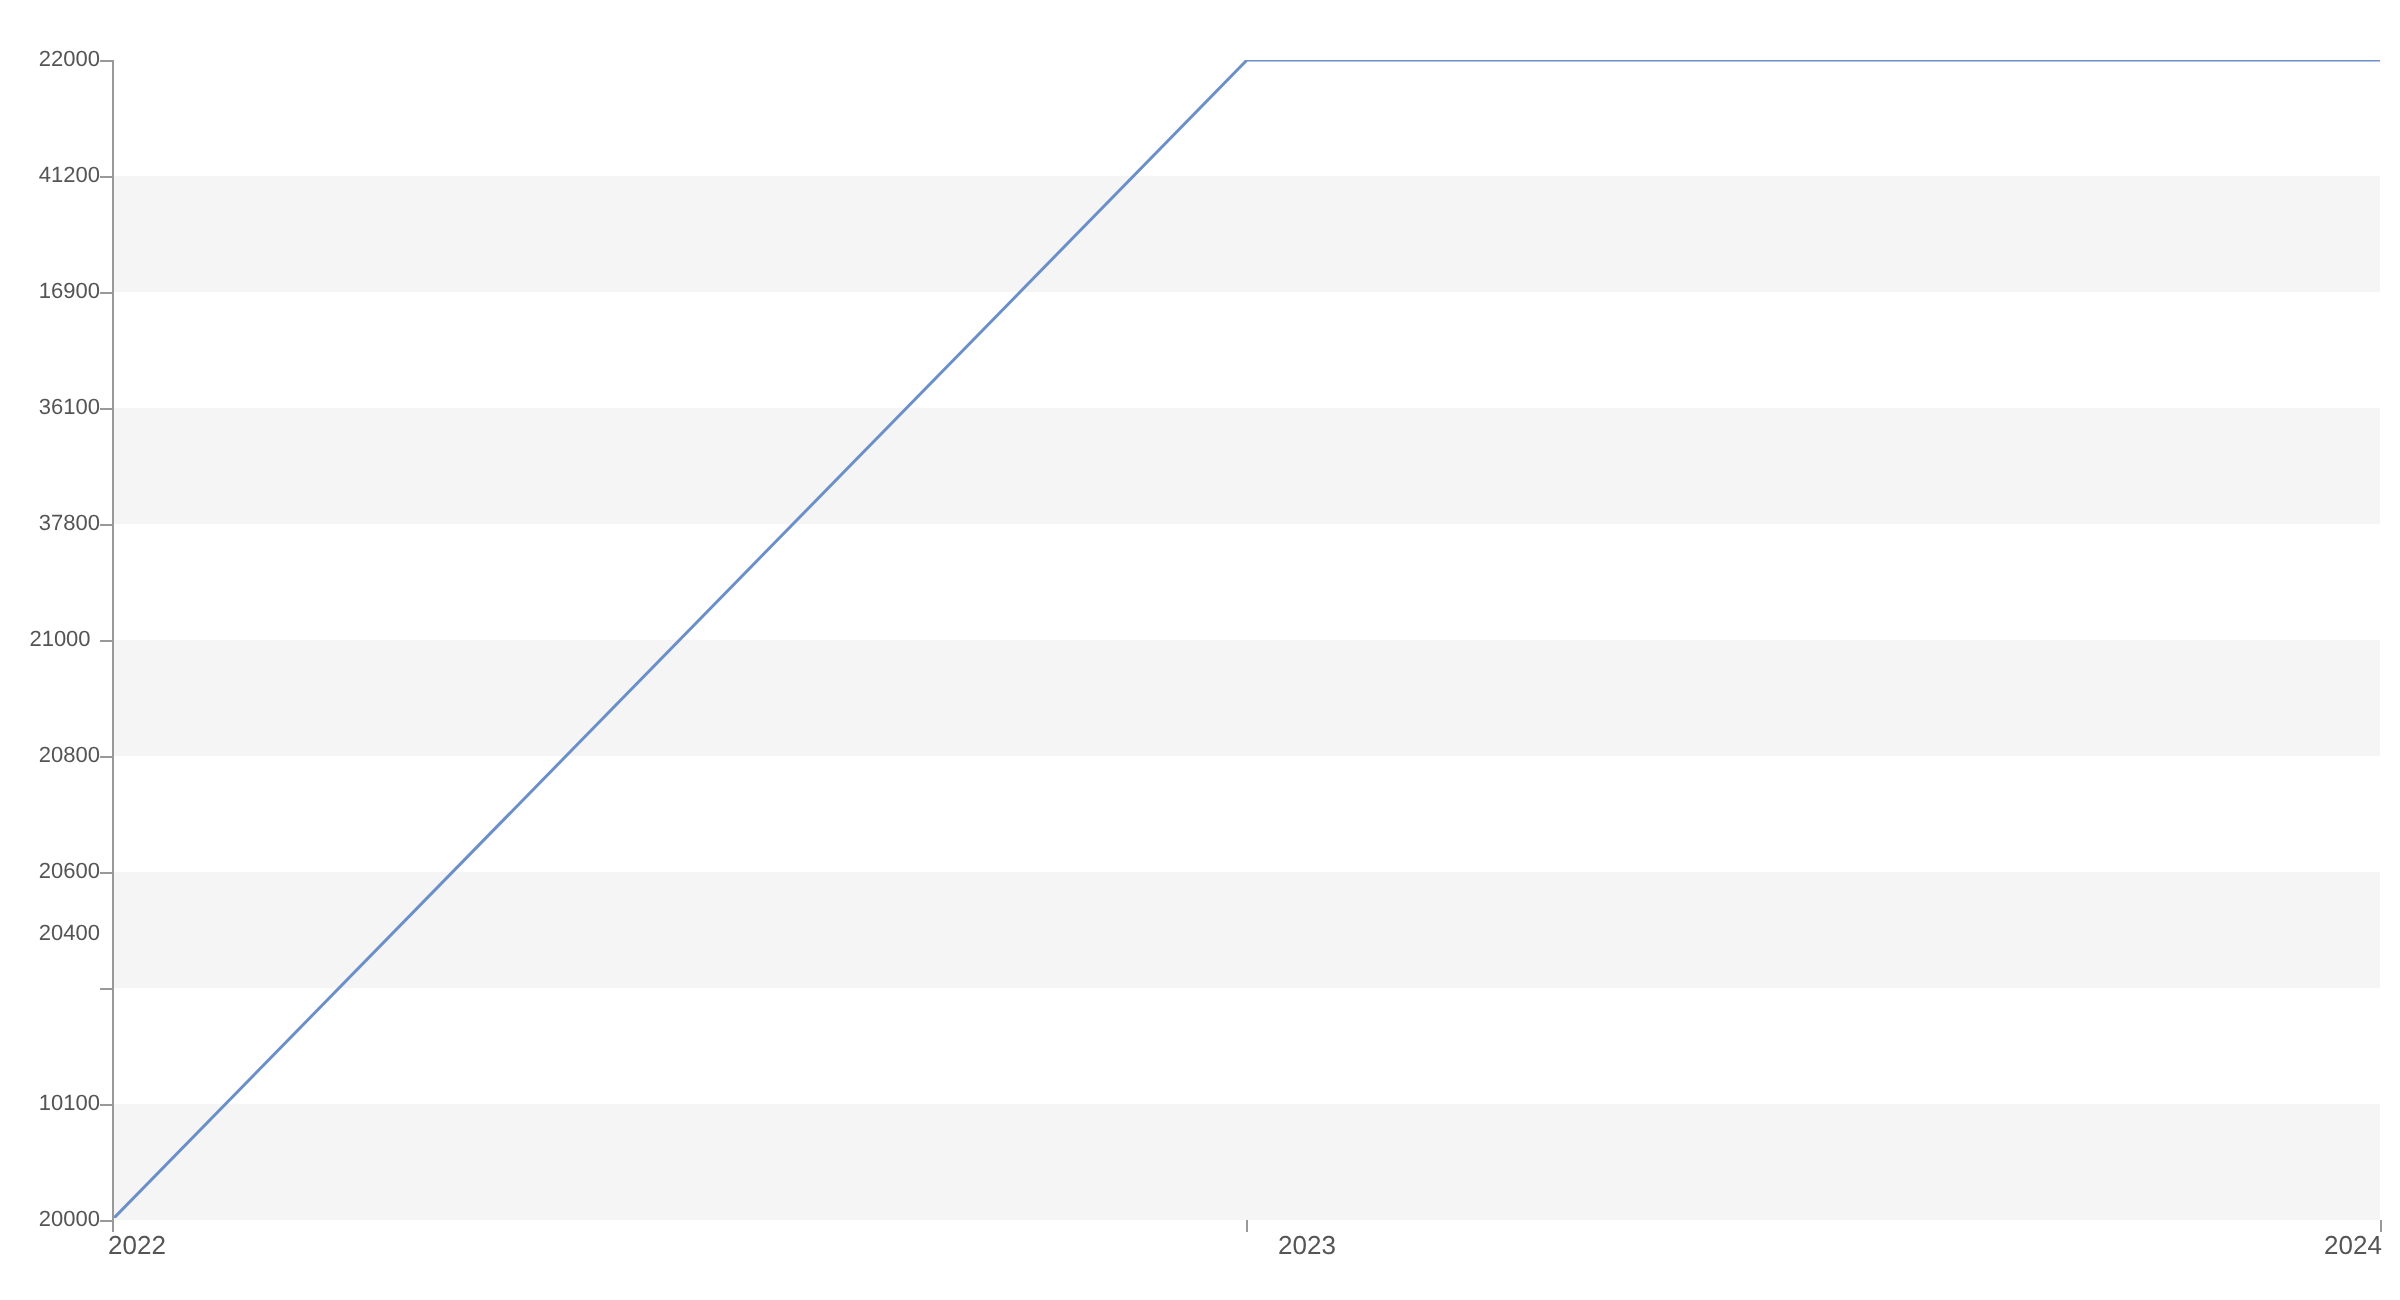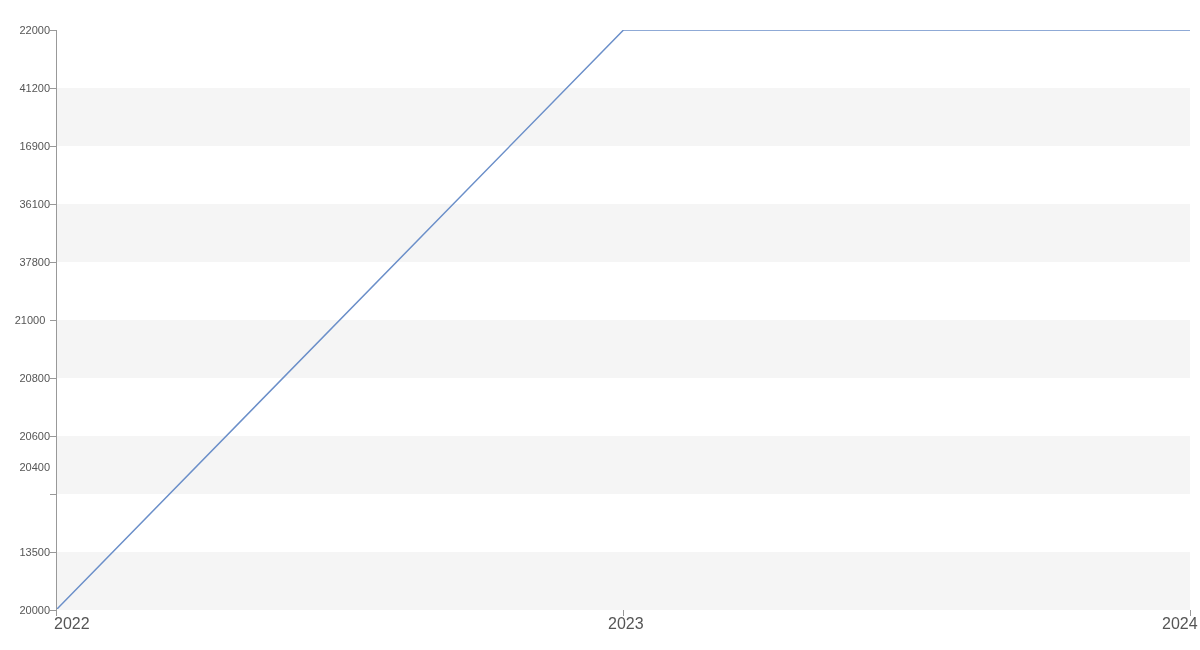--- a/index.html
+++ b/index.html
@@ -39,21 +39,21 @@
       right: 1150px;
       font-size: 11px;
       color: #555;
       text-align: right;
       transform: translateY(-50%);
       width: 40px;
     }
     .x-tick-label {
       position: absolute;
       top: 615px;
-      font-size: 16px;
+      font-size: 13px;
       color: #555;
     }
     .x-tick-mark {
       position: absolute;
       top: 610px;
       width: 1px;
       height: 6px;
       background: #999;
     }
     .y-tick-mark {
@@ -80,21 +80,21 @@
       <div class="grid-band" style="top: 174px; height: 58px;"></div>
       <div class="grid-band" style="top: 290px; height: 58px;"></div>
       <div class="grid-band" style="top: 406px; height: 58px;"></div>
       <div class="grid-band" style="top: 522px; height: 58px;"></div>
     <svg class="line-svg" viewBox="0 0 1134 580" preserveAspectRatio="none">
       <polyline id="data-line" fill="none" stroke-width="1.5" points="0,580 567,0 1134,0" stroke="#6b8fc9"></polyline>
     </svg>
   </div>
 <div class="y-tick-label" style="top: 610px;">20000</div>
     <div class="y-tick-mark" style="top: 610px;"></div>
-    <div class="y-tick-label" style="top: 552px;">13500</div>
+    <div class="y-tick-label" style="top: 552px;">10100</div>
     <div class="y-tick-mark" style="top: 552px;"></div>
     <div class="y-tick-label" style="top: 467px;">20400</div>
     <div class="y-tick-mark" style="top: 494px;"></div>
     <div class="y-tick-label" style="top: 436px;">20600</div>
     <div class="y-tick-mark" style="top: 436px;"></div>
     <div class="y-tick-label" style="top: 378px;">20800</div>
     <div class="y-tick-mark" style="top: 378px;"></div>
     <div class="y-tick-label" style="top: 320px; text-align: center;">21000</div>
     <div class="y-tick-mark" style="top: 320px;"></div>
     <div class="y-tick-label" style="top: 262px;">37800</div>
@@ -102,17 +102,17 @@
     <div class="y-tick-label" style="top: 204px;">36100</div>
     <div class="y-tick-mark" style="top: 204px;"></div>
     <div class="y-tick-label" style="top: 146px;">16900</div>
     <div class="y-tick-mark" style="top: 146px;"></div>
     <div class="y-tick-label" style="top: 88px;">41200</div>
     <div class="y-tick-mark" style="top: 88px;"></div>
     <div class="y-tick-label" style="top: 30px;">22000</div>
     <div class="y-tick-mark" style="top: 30px;"></div>
     <div class="x-tick-label" style="left: 54px;">2022</div>
     <div class="x-tick-mark" style="left: 56px;"></div>
-    <div class="x-tick-label" style="left: 608px;">2023</div>
+    <div class="x-tick-label" style="left: 639px;">2023</div>
     <div class="x-tick-mark" style="left: 623px;"></div>
     <div class="x-tick-label" style="left: 1162px;">2024</div>
     <div class="x-tick-mark" style="left: 1190px;"></div>
   </div>
 
 </body></html>

